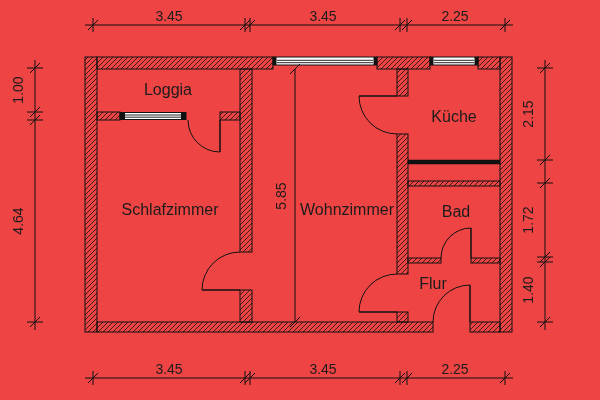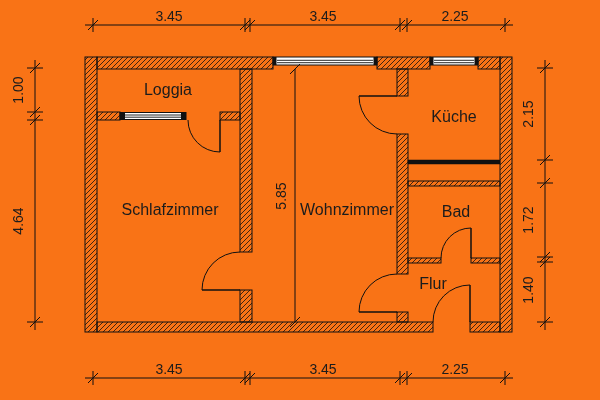--- a/index.html
+++ b/index.html
@@ -8,21 +8,21 @@
     width: 600px;
     height: 400px;
     background: #ffffff;
     overflow: hidden;
     font-family: "Liberation Sans", sans-serif;
   }
   .canvas {
     position: relative;
     width: 600px;
     height: 400px;
-    background: #f97316;
+    background: #ef4444;
   }
   svg { display: block; }
   .wall   { fill: url(#hatch); stroke: #111111; stroke-width: 1; }
   .wallsolid { fill: #111111; stroke: #111111; stroke-width: 0.5; }
   .winframe { fill: #ffffff; stroke: #111111; stroke-width: 1; }
   .wincap { fill: #111111; stroke: none; }
   .winline { stroke: #111111; stroke-width: 0.9; fill: none; }
   .leaf { stroke: #111111; stroke-width: 1.5; fill: none; }
   .swing { stroke: #111111; stroke-width: 1; fill: none; }
   .dim { stroke: #111111; stroke-width: 1; fill: none; }

